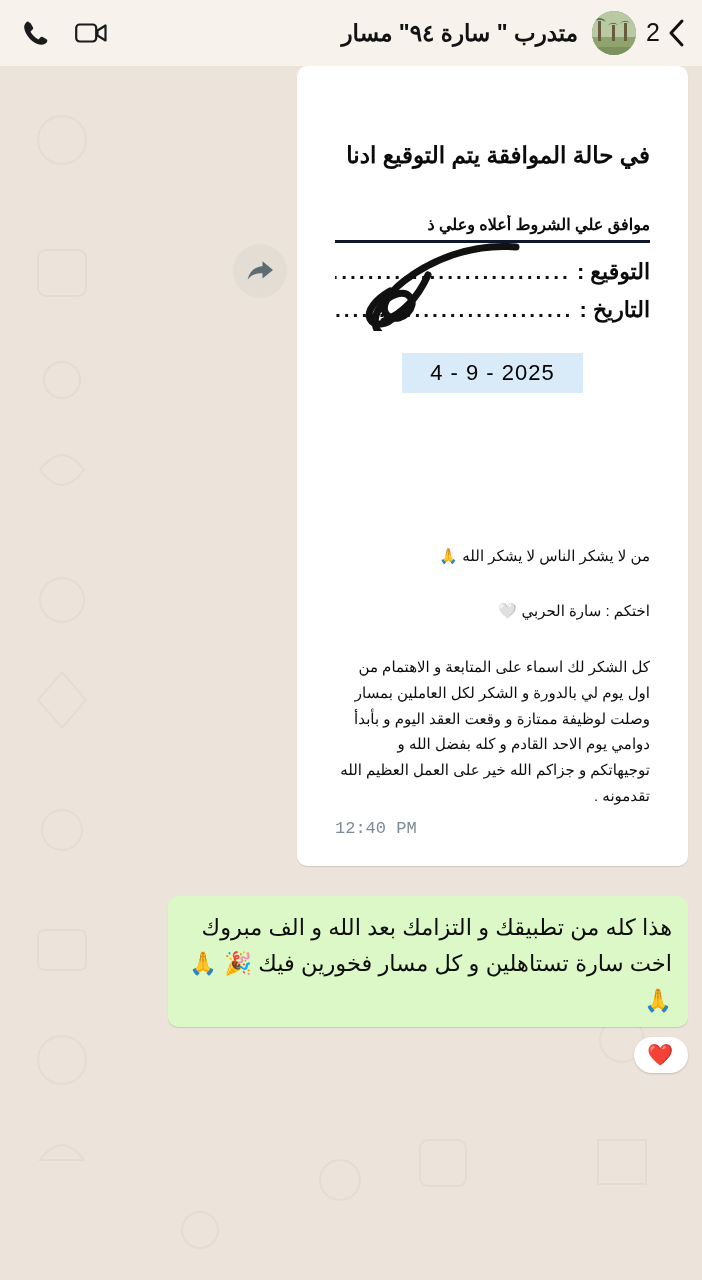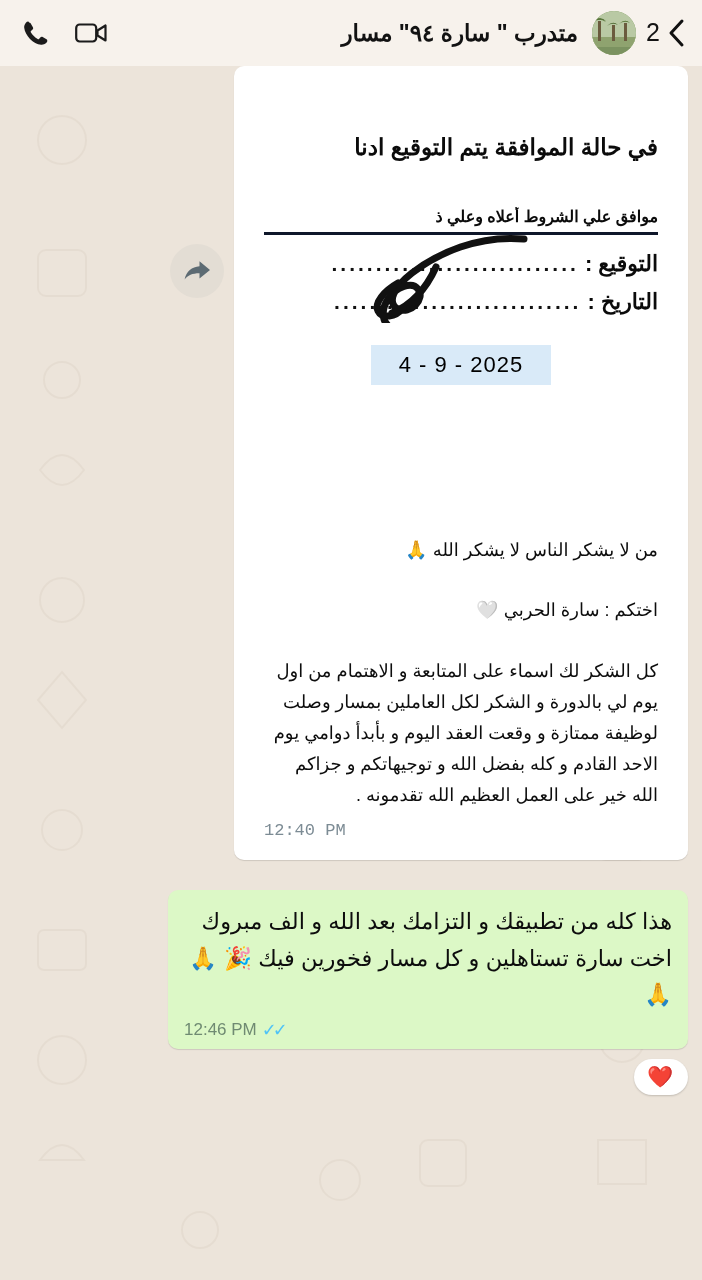--- a/index.html
+++ b/index.html
@@ -90,22 +90,22 @@
   
   .msg-in-wrap {
     display: flex;
     align-items: flex-start;
     gap: 10px;
     margin-top: 0;
   }
   .bubble-in {
     background: #ffffff;
     border-radius: 10px;
-    width: 454px;
-    padding: 8px;
+    width: 391px;
+    padding: 16px;
     box-shadow: 0 1px 1px rgba(0,0,0,.13);
     overflow: hidden;
     position: relative;
   }
   .doc-page {
     background: #ffffff;
     padding: 56px 22px 0 22px;
     direction: rtl;
     text-align: right;
   }
@@ -163,21 +163,21 @@
     padding: 7px 28px 7px 28px;
     margin: 18px 10px 0 10px;
     letter-spacing: 1px;
     direction: ltr;
   }
   .doc-spacer { height: 150px; }
   .doc-body {
     direction: rtl;
     text-align: right;
     padding: 0 22px 4px 22px;
-    font-size: 18px;
+    font-size: 15px;
     line-height: 1.72;
     color: #0d0d0d;
   }
   .doc-body p { margin-bottom: 30px; }
   .doc-body p:last-child { margin-bottom: 6px; }
   .msg-meta {
     text-align: left;
     direction: ltr;
     padding: 0 22px 12px 22px;
     font-size: 17px;
@@ -367,24 +367,20 @@
       <div class="forward-btn">
         <svg width="28" height="26" viewBox="0 0 28 26" fill="currentColor">
             <path d="M16.5 3.2v5.1C8.8 8.9 3.4 13.2 1.6 21.6c3.2-4.3 7.6-6.3 14.9-6.3v5.2L27 11.9 16.5 3.2z"></path>
           </svg>
       </div>
     </div>
 
     <div class="msg-out-wrap">
       <div class="bubble-out">
         <div class="text">هذا كله من تطبيقك و التزامك بعد الله و الف مبروك اخت سارة تستاهلين و كل مسار فخورين فيك 🎉 🙏🙏</div>
-        <div class="meta">
-          <span>12:46 PM</span>
-          <span class="ticks">✓✓</span>
-        </div>
       </div>
     </div>
 
     <div class="reaction">
       <span>❤️</span>
     </div>
 
     <div class="bottom-pad"></div>
   </div>
 

